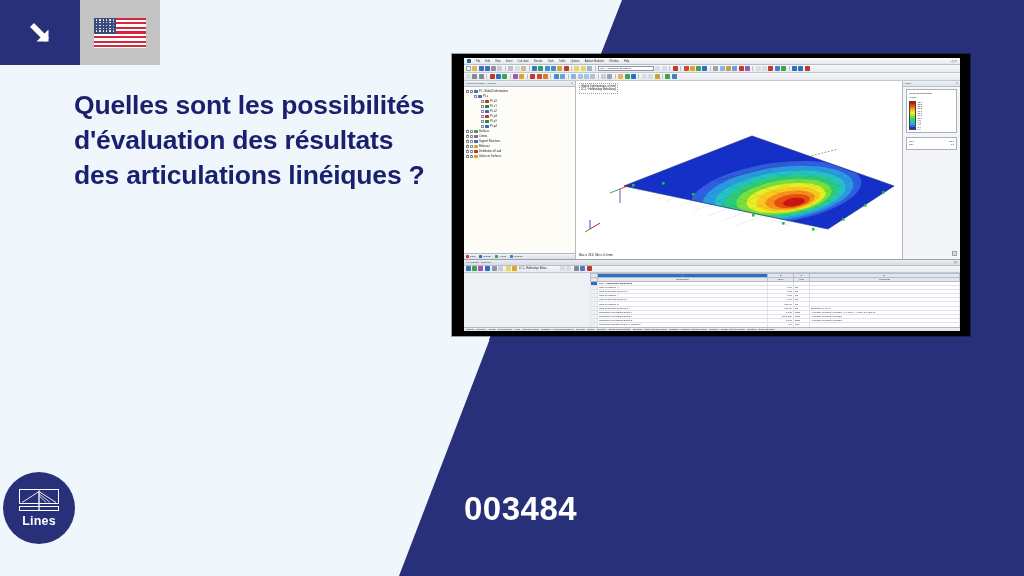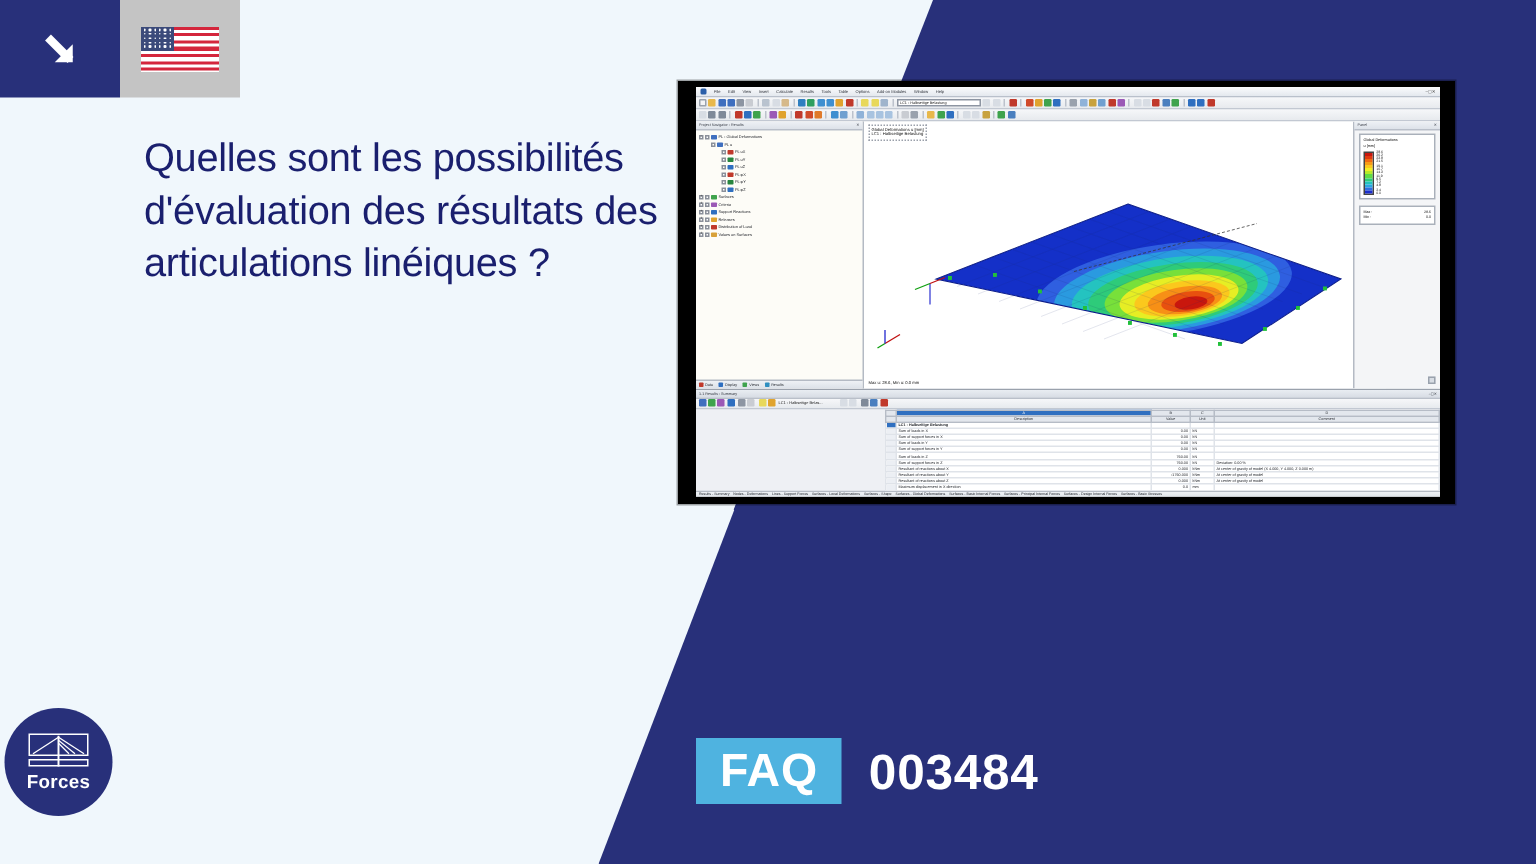--- a/index.html
+++ b/index.html
@@ -51,25 +51,24 @@
     position:absolute; left:1px; top:1px; width:20px; height:14px;
     display:grid; grid-template-columns:repeat(6,1fr); grid-template-rows:repeat(5,1fr);
   }
   .flag .stars i { width:1.4px; height:1.4px; background:#fff; border-radius:50%; margin:auto; display:block; }
 
   
   .headline {
     position:absolute; left:74px; top:88px; width:370px;
     color:#1a1f6e;
     font-size:26.5px;
-    font-weight:normal;
+    font-weight:bold;
     line-height:1.33;
     letter-spacing:-0.2px;
     z-index:10;
-    margin-left:22px;
   }
 
   
   .logo {
     position:absolute; left:3px; top:472px;
     width:72px; height:72px;
     border-radius:50%;
     background:#28307a;
     display:flex; flex-direction:column; align-items:center; justify-content:center;
     z-index:12;
@@ -335,25 +334,24 @@
     <div class="base"></div>
     <svg width="40" height="23" viewBox="0 0 40 23" aria-hidden="true">
       <line x1="20" y1="1.5" x2="20" y2="15" stroke="#fff" stroke-width="1.3"></line>
       <line x1="20" y1="2.5" x2="3" y2="13.5" stroke="#fff" stroke-width="0.9"></line>
       <line x1="20" y1="2.5" x2="37" y2="13.5" stroke="#fff" stroke-width="0.9"></line>
       <line x1="20" y1="4.5" x2="31" y2="13.5" stroke="#fff" stroke-width="0.8"></line>
       <line x1="20" y1="6.5" x2="27" y2="13.5" stroke="#fff" stroke-width="0.8"></line>
       <line x1="20" y1="15" x2="20" y2="22" stroke="#fff" stroke-width="1.3"></line>
     </svg>
   </div>
-  <div class="logo-text">Forces</div>
+  <div class="logo-text">Lines</div>
 </div>
 
 <div class="faq-row">
-  <div class="faq-badge">FAQ</div>
   <div class="faq-number">003484</div>
 </div>
 
 <div class="shot">
   <div class="shot-inner">
 
     <div class="mb">
       <span class="app-ico"></span>
       <span>File</span>
       <span>Edit</span>

